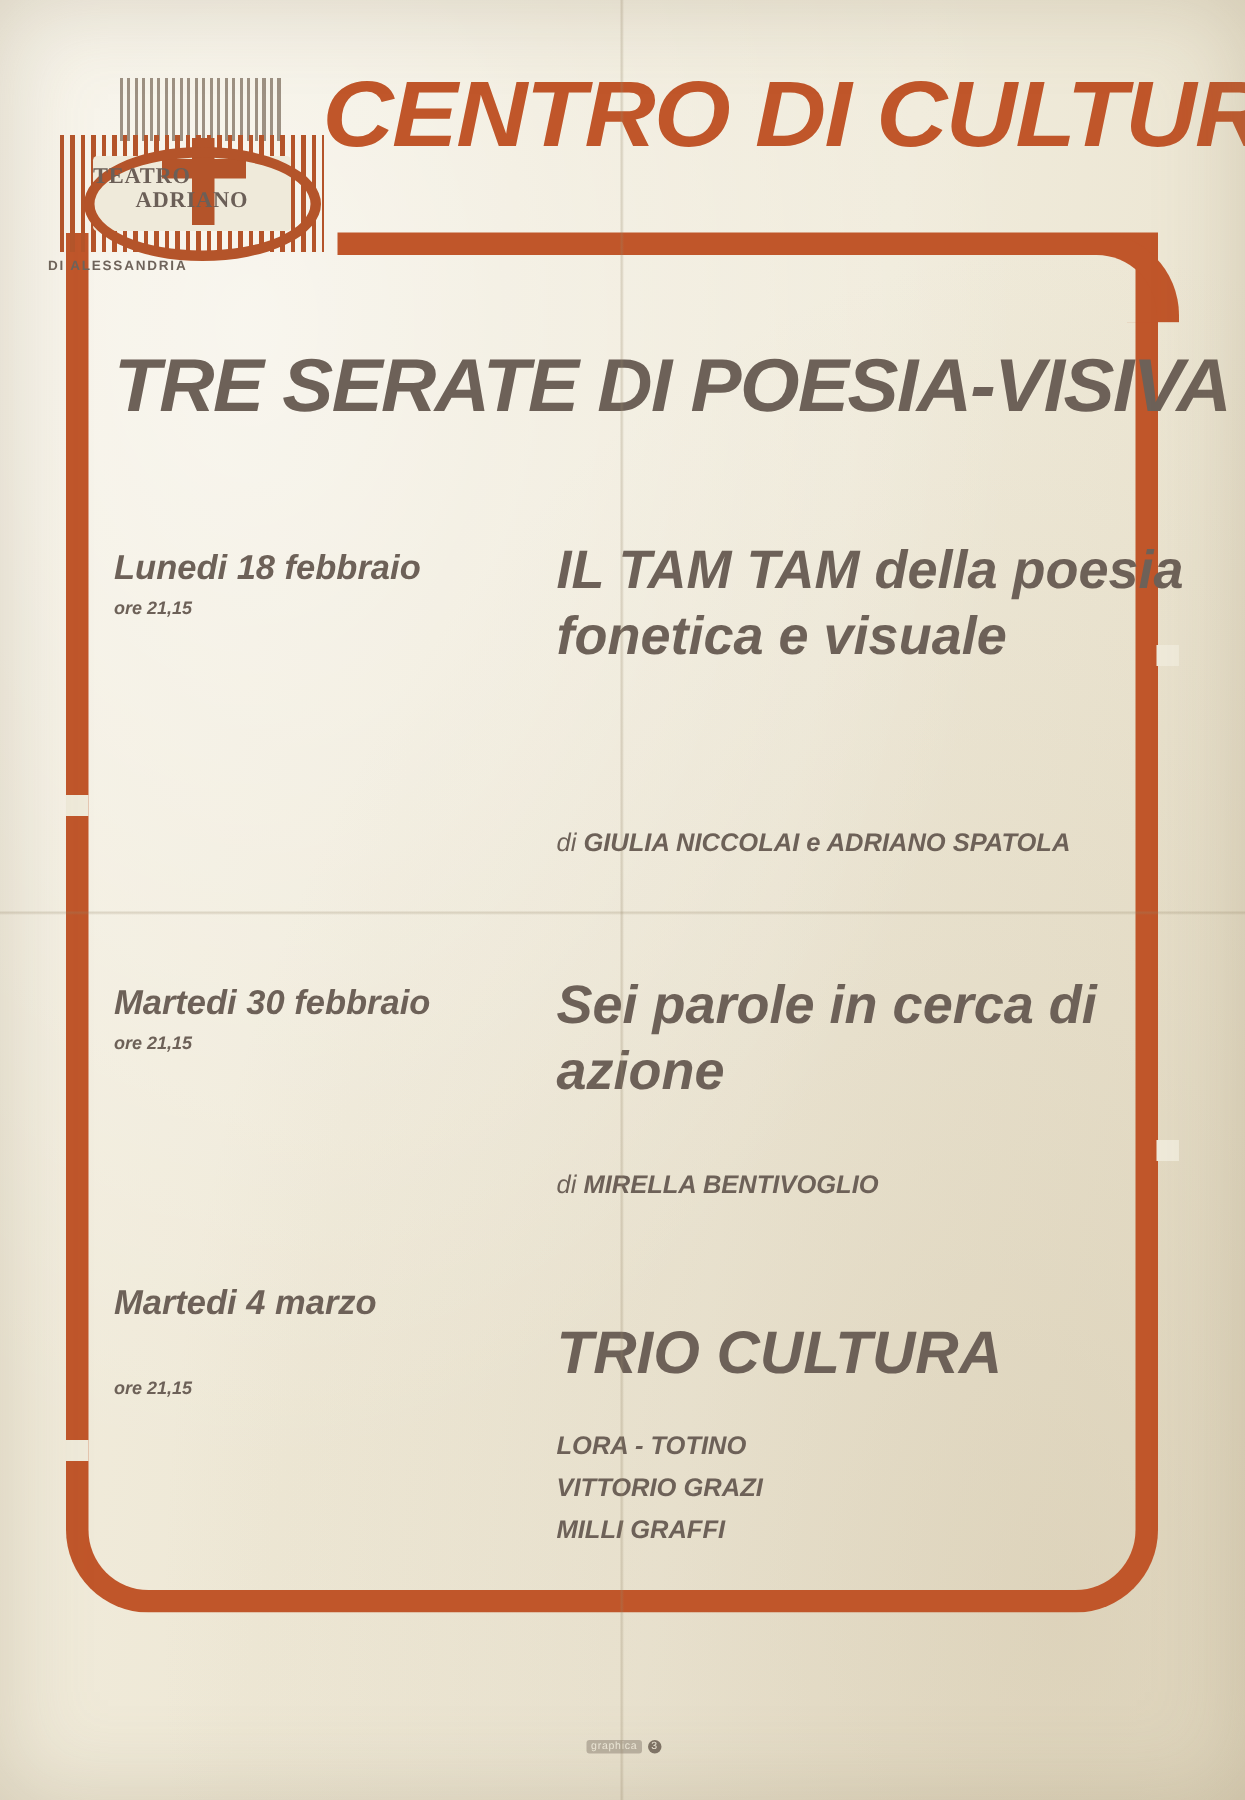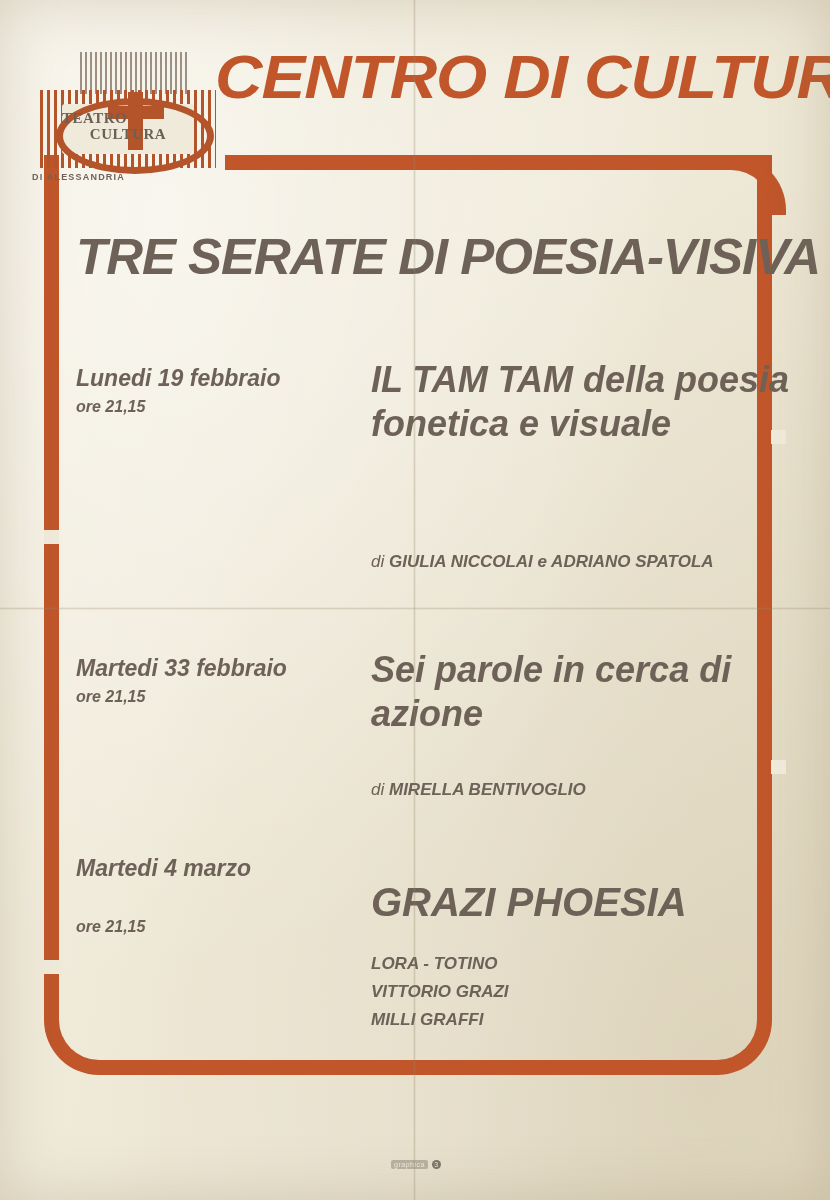--- a/index.html
+++ b/index.html
@@ -105,21 +105,21 @@
     transform:scaleX(1.02);transform-origin:left center;
   }
 
   .event{position:absolute;left:76px;width:700px;}
   .ev-date{
     position:absolute;left:0;font-weight:bold;font-style:italic;
     font-size:23px;color:#6d6158;white-space:nowrap;
   }
   .ev-time{
     position:absolute;left:0;font-weight:bold;font-style:italic;
-    font-size:16px;color:#6d6158;
+    font-size:12px;color:#6d6158;
   }
   .ev-title{
     position:absolute;left:295px;font-weight:bold;font-style:italic;
     color:#6d6158;line-height:1.22;
   }
   .ev-by{
     position:absolute;left:295px;font-weight:bold;font-style:italic;
     font-size:17px;color:#6d6158;
   }
   .ev-by .lead{font-weight:normal;font-style:italic;}
@@ -161,52 +161,52 @@
   <div class="tick" style="right:44px;top:760px;width:15px;height:14px;"></div>
   <div class="tick" style="left:44px;top:960px;width:15px;height:14px;"></div>
 
   <div class="logo">
     <div class="hatch"></div>
     <div class="box"></div>
     <div class="plate"></div>
     <div class="cross"></div>
     <div class="oval"></div>
     <div class="t1">TEATRO</div>
-    <div class="t2">CULTURA</div>
+    <div class="t2">ADRIANO</div>
     <div class="sub">DI  ALESSANDRIA</div>
   </div>
 
   <div class="title-main">CENTRO DI CULTURA</div>
 
   <div class="headline">TRE SERATE DI POESIA-VISIVA</div>
 
   <div class="event" style="top:0;">
-    <div class="ev-date" style="top:365px;">Lunedi 19 febbraio</div>
+    <div class="ev-date" style="top:365px;">Lunedi 18 febbraio</div>
     <div class="ev-time" style="top:398px;">ore 21,15</div>
     <div class="ev-title" style="top:358px;font-size:36px;width:420px;">IL TAM TAM della poesia fonetica e visuale</div>
     <div class="ev-by" style="top:552px;">
       <span class="lead">di</span>
       <span>GIULIA NICCOLAI e ADRIANO SPATOLA</span>
     </div>
   </div>
 
   <div class="event" style="top:0;">
-    <div class="ev-date" style="top:655px;">Martedi 33 febbraio</div>
+    <div class="ev-date" style="top:655px;">Martedi 30 febbraio</div>
     <div class="ev-time" style="top:688px;">ore 21,15</div>
     <div class="ev-title" style="top:648px;font-size:36px;width:420px;">Sei parole in cerca di azione</div>
     <div class="ev-by" style="top:780px;">
       <span class="lead">di</span>
       <span>MIRELLA BENTIVOGLIO</span>
     </div>
   </div>
 
   <div class="event" style="top:0;">
     <div class="ev-date" style="top:855px;">Martedi 4 marzo</div>
     <div class="ev-time" style="top:918px;">ore 21,15</div>
-    <div class="ev-title" style="top:878px;font-size:40px;width:420px;">GRAZI PHOESIA</div>
+    <div class="ev-title" style="top:878px;font-size:40px;width:420px;">TRIO CULTURA</div>
     <div class="ev-names" style="top:950px;">
       <div>LORA - TOTINO</div>
       <div>VITTORIO GRAZI</div>
       <div>MILLI GRAFFI</div>
     </div>
   </div>
 
   <div class="printer">
     <span class="mark">graphica</span><span class="dot">3</span>
   </div>

